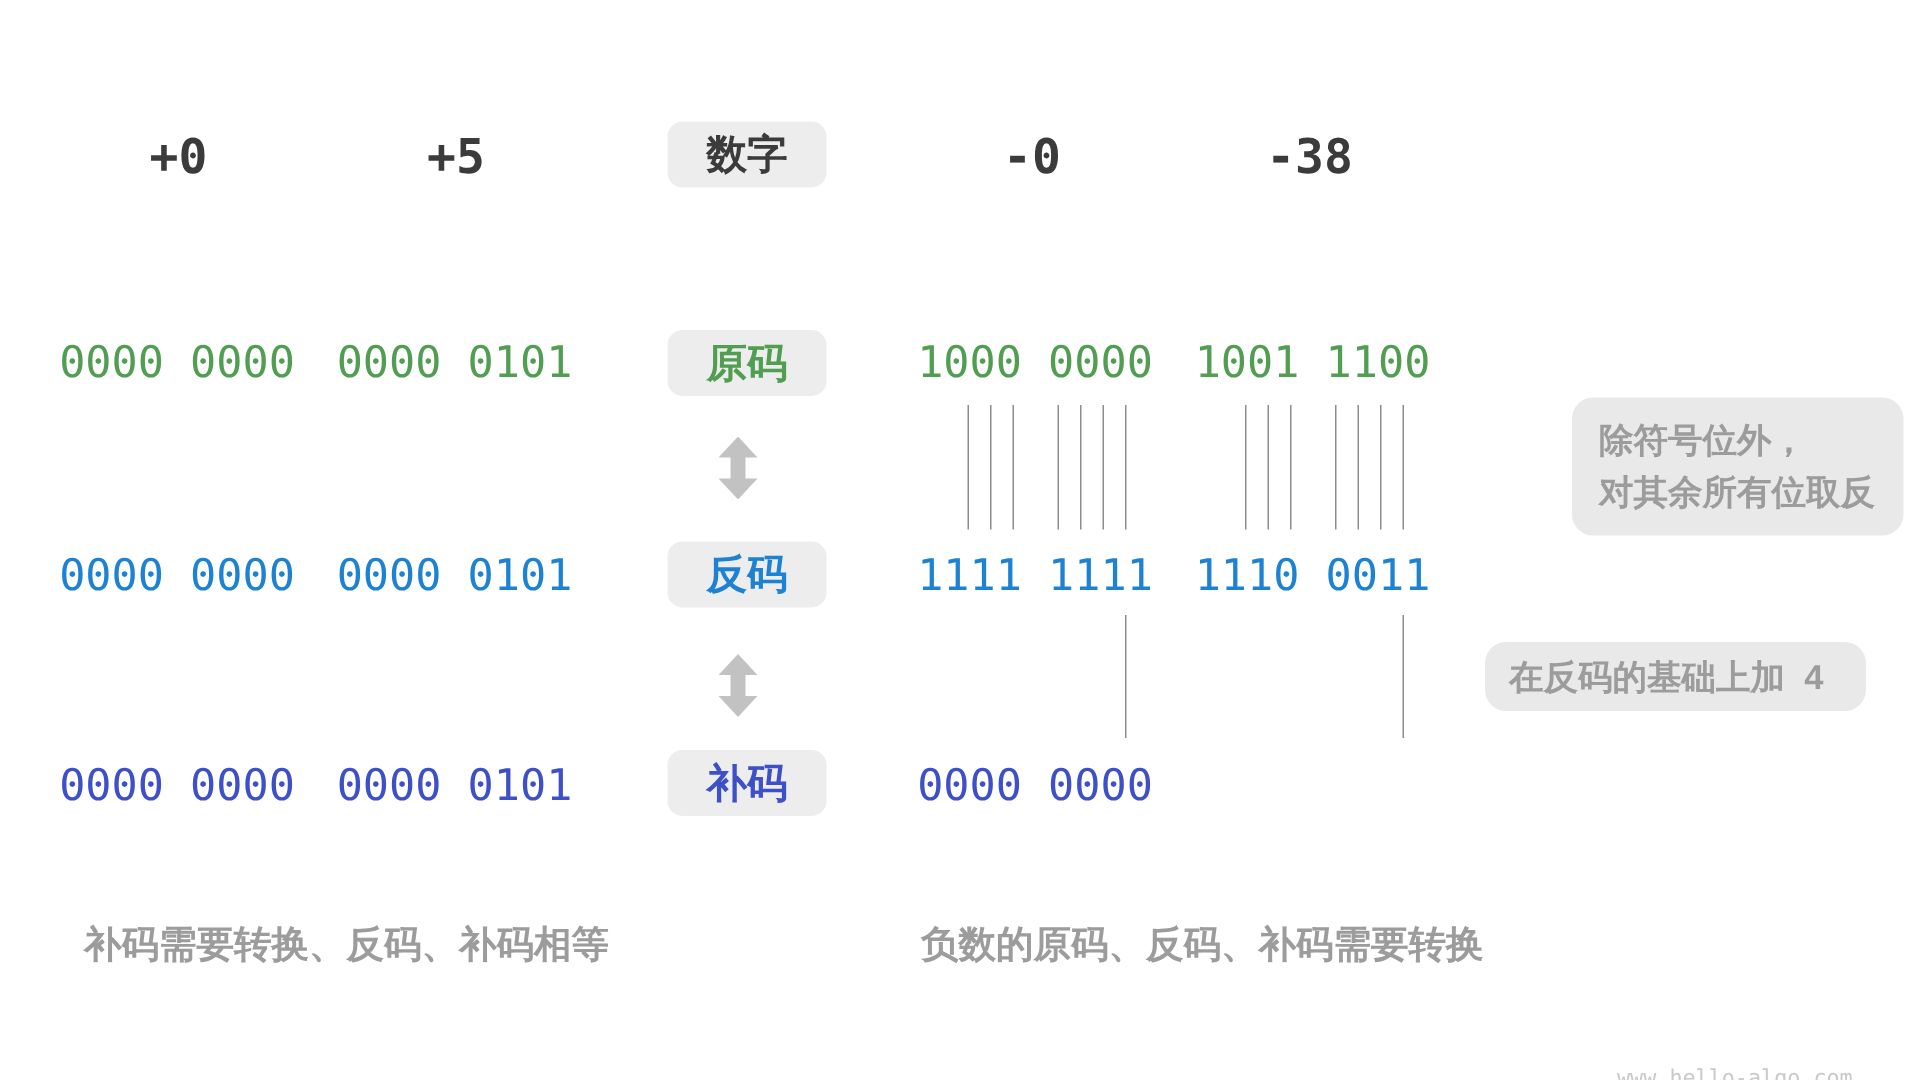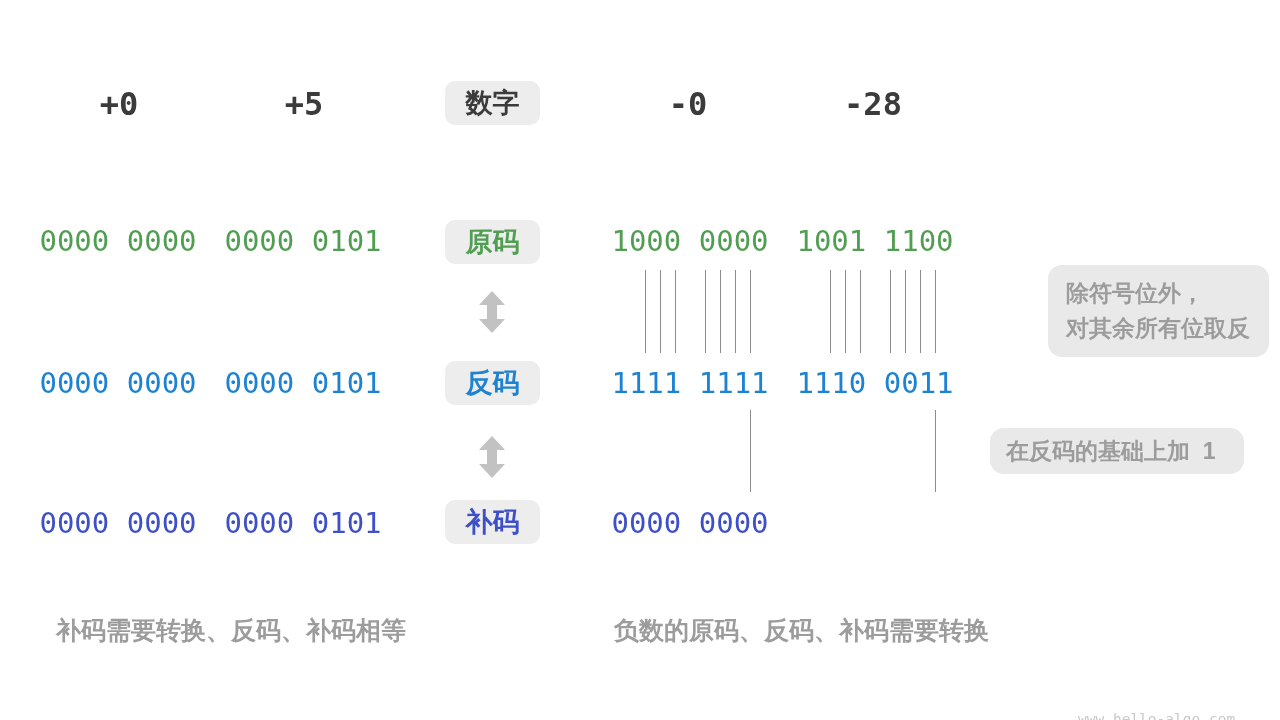--- a/index.html
+++ b/index.html
@@ -9,21 +9,21 @@
   }
   .layer { position:absolute; inset:0; }
 
   .hnum {
     position:absolute; top:86px; height:36px; line-height:36px;
     font-family:"DejaVu Sans Mono", monospace; font-weight:700; font-size:32px;
     color:var(--header,#3B3B3B); transform:translateX(-50%); white-space:pre;
   }
 
   .badge {
-    position:absolute; left:445px; width:95px; height:44px; box-sizing:border-box;
+    position:absolute; left:445px; width:106px; height:44px; box-sizing:border-box;
     background:var(--badge-bg,#EDEDED); border-radius:10px;
     display:flex; align-items:center; justify-content:center;
   }
   .badge-label {
     font-weight:700; font-size:27px; color:var(--row-color, var(--header,#3B3B3B));
     font-family:"Liberation Sans", sans-serif;
   }
 
   .bin {
     position:absolute; height:32px; line-height:32px;
@@ -63,21 +63,21 @@
 </style>
 </head>
 <body>
 
 <div class="canvas" style="--header: #3B3B3B; --badge-bg: #EDEDED; --note-bg: #E9E9E9; --muted: #9C9C9C; --line: #8C8C8C; --wm: #C9C9C9;">
 
   <div class="layer">
     <div class="hnum" style="left:119px">+0</div>
     <div class="hnum" style="left:304px">+5</div>
     <div class="hnum" style="left:688px">-0</div>
-    <div class="hnum" style="left:873px">-28</div>
+    <div class="hnum" style="left:873px">-38</div>
     <div class="badge" style="top:81px">
       <span class="badge-label">数字</span>
     </div>
   </div>
 
   <div class="layer" style="--row-color: #519E52;">
     <div class="bin" style="left:118px;top:225px">0000 0000</div>
     <div class="bin" style="left:303px;top:225px">0000 0101</div>
     <div class="bin" style="left:690px;top:225px">1000 0000</div>
     <div class="bin" style="left:875px;top:225px">1001 1100</div>
@@ -131,19 +131,19 @@
     <path d="M13 0 L26 14 L18 14 L18 28 L26 28 L13 42 L0 28 L8 28 L8 14 L0 14 Z"></path>
   </svg>
   <svg class="arrow" style="top: 436px; fill: rgb(194, 194, 194);" viewBox="0 0 26 42">
     <path d="M13 0 L26 14 L18 14 L18 28 L26 28 L13 42 L0 28 L8 28 L8 14 L0 14 Z"></path>
   </svg>
 
   <div class="note note-1">
     <div class="note-line">除符号位外，</div>
     <div class="note-line">对其余所有位取反</div>
   </div>
-  <div class="note note-2">在反码的基础上加  1</div>
+  <div class="note note-2">在反码的基础上加  4</div>
 
   <div class="caption" style="left:56px">补码需要转换、反码、补码相等</div>
   <div class="caption" style="left:614px">负数的原码、反码、补码需要转换</div>
 
   <div class="watermark">www.hello-algo.com</div>
 </div>
 
 </body></html>

